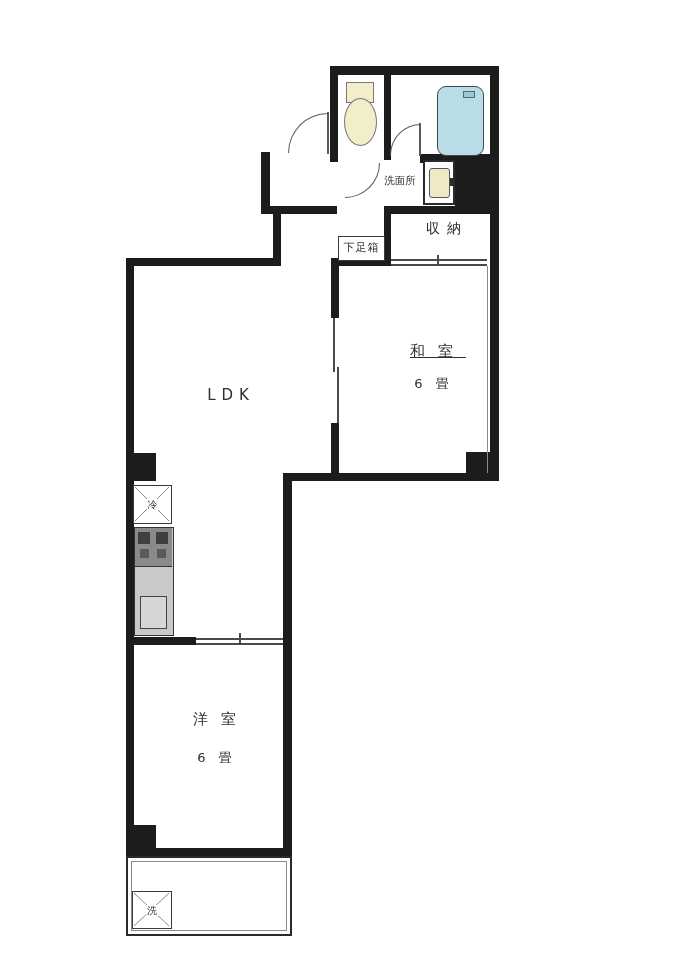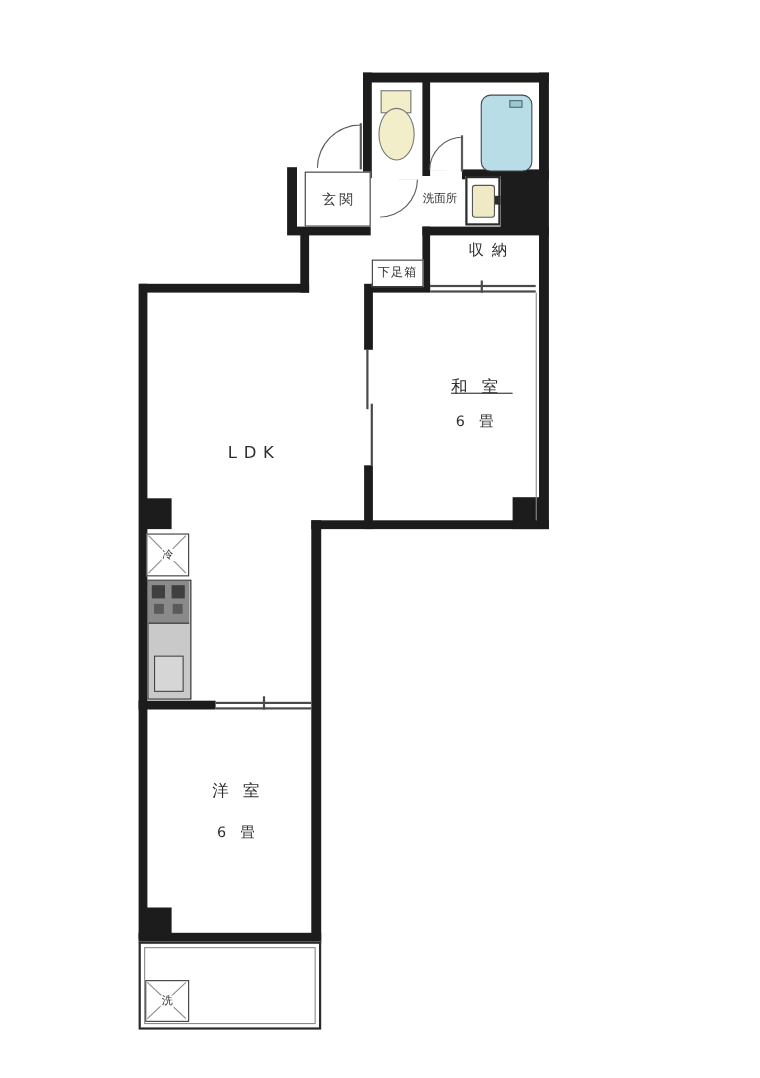--- a/index.html
+++ b/index.html
@@ -60,23 +60,20 @@
   <div class="tl" style="left:239px;top:633px;width:2px;height:12px;"></div>
 
   <div class="abs" style="left:487px;top:266px;width:1px;height:207px;background:#8a8a8a;"></div>
 
   <div class="arc tlr" style="left:288px;top:113px;width:40px;height:40px;"></div>
   <div class="leaf" style="left:327px;top:112px;width:2px;height:42px;"></div>
   <div class="arc brr" style="left:345px;top:163px;width:35px;height:35px;"></div>
   <div class="arc tlr" style="left:390px;top:124px;width:31px;height:31px;"></div>
   <div class="leaf" style="left:419px;top:123px;width:2px;height:33px;"></div>
 
-  <div class="box" style="left:277px;top:156px;width:60px;height:50px;display:flex;align-items:center;justify-content:center;">
-    <span class="lbl" style="position:static;font-size:12.5px;letter-spacing:3px;padding-left:3px;">玄関</span>
-  </div>
 
   <div class="box" style="left:338px;top:236px;width:47px;height:25px;display:flex;align-items:center;justify-content:center;">
     <span class="lbl" style="position:static;font-size:11px;letter-spacing:1px;">下足箱</span>
   </div>
 
   <div class="fix" style="left:346px;top:82px;width:28px;height:21px;background:#f1eec9;border:1.2px solid #777;"></div>
   <div class="fix" style="left:344px;top:98px;width:33px;height:48px;background:#f1eec9;border:1.2px solid #777;border-radius:50%;"></div>
 
   <div class="fix" style="left:437px;top:86px;width:47px;height:70px;background:#b9dde6;border:1.5px solid #445;border-radius:9px;"></div>
   <div class="fix" style="left:463px;top:91px;width:12px;height:7px;background:#9cc8d2;border:1px solid #567;"></div>
@@ -106,25 +103,25 @@
   <div class="abs" style="left:126px;top:856px;width:166px;height:80px;border:2px solid #2a2a2a;box-sizing:border-box;background:#ffffff;"></div>
   <div class="abs" style="left:131px;top:861px;width:156px;height:70px;border:1px solid #8a8a8a;box-sizing:border-box;"></div>
   <div class="box" style="left:132px;top:891px;width:40px;height:38px;display:flex;align-items:center;justify-content:center;">
     <svg width="37" height="35" style="position:absolute;left:0;top:0;">
       <line x1="1" y1="1" x2="36" y2="34" stroke="#8a8a8a" stroke-width="1"></line>
       <line x1="36" y1="1" x2="1" y2="34" stroke="#8a8a8a" stroke-width="1"></line>
     </svg>
     <span class="charbg lbl" style="position:relative;font-size:10px;">洗</span>
   </div>
 
-  <div class="lbl" style="left:374px;top:176px;width:52px;font-size:10.5px;">洗面所</div>
+  <div class="lbl" style="left:374px;top:176px;width:52px;font-size:10.5px;font-family:Liberation Mono, monospace;">洗面所</div>
 
   <div class="lbl" style="left:405px;top:221px;width:70px;font-size:14px;letter-spacing:7px;padding-left:7px;">収納</div>
 
   <div class="lbl" style="left:385px;top:343px;width:80px;font-size:15px;letter-spacing:13px;padding-left:13px;text-decoration:underline;">和室</div>
   <div class="lbl" style="left:385px;top:377px;width:80px;font-size:13px;letter-spacing:13px;padding-left:13px;">6畳</div>
 
-  <div class="lbl" style="left:190px;top:403px;width:70px;font-size:15px;letter-spacing:6px;padding-left:6px;">LDK</div>
+  <div class="lbl" style="left:190px;top:387px;width:70px;font-size:15px;letter-spacing:6px;padding-left:6px;">LDK</div>
 
   <div class="lbl" style="left:168px;top:711px;width:80px;font-size:15px;letter-spacing:13px;padding-left:13px;">洋室</div>
   <div class="lbl" style="left:168px;top:751px;width:80px;font-size:13px;letter-spacing:13px;padding-left:13px;">6畳</div>
 
 </div>
 
 </body></html>

